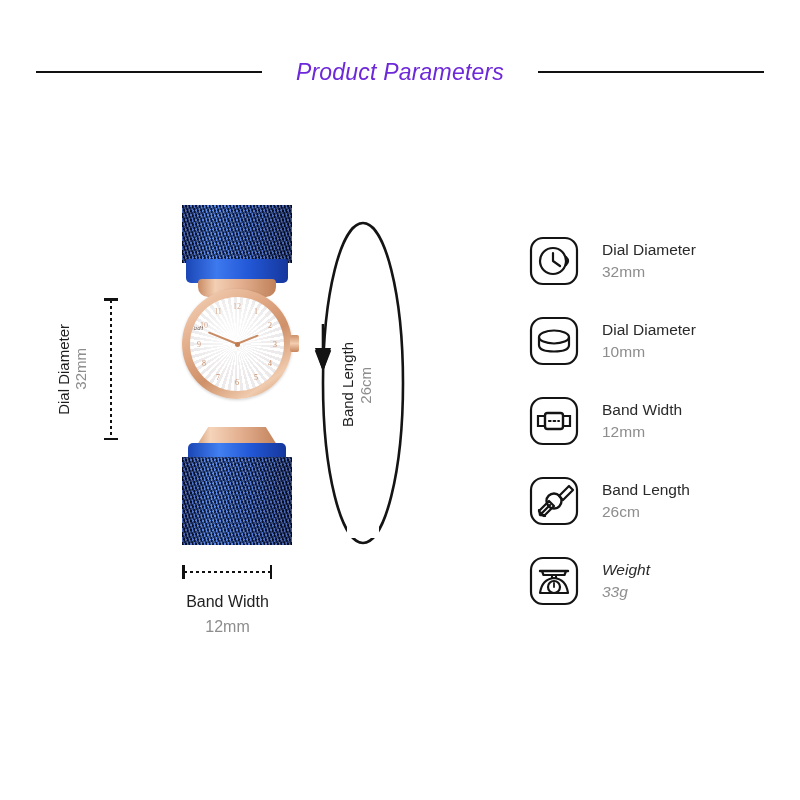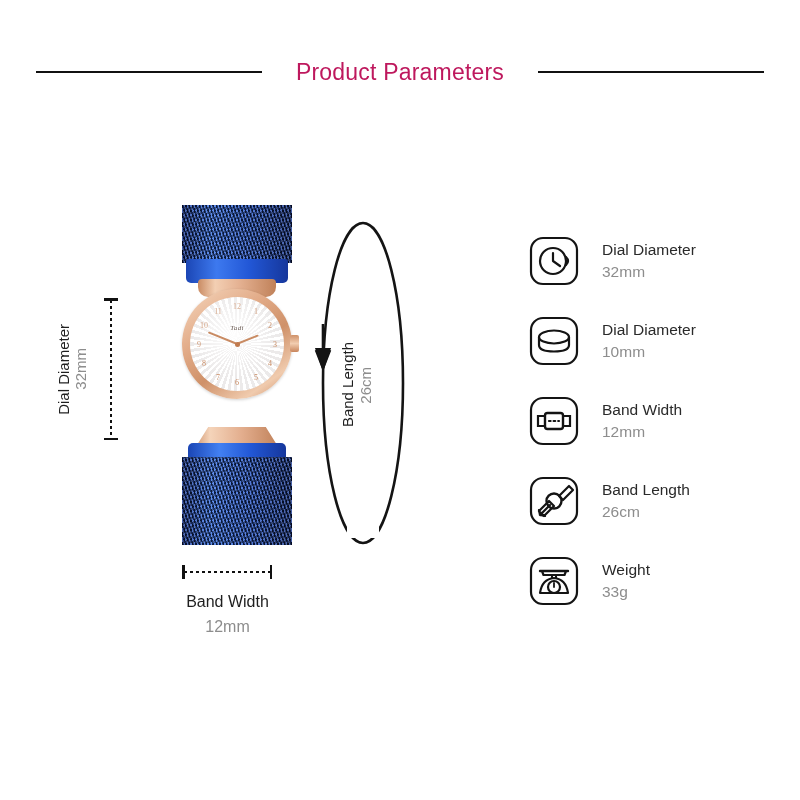--- a/index.html
+++ b/index.html
@@ -14,22 +14,22 @@
 
   
   .header {
     position: absolute; top: 52px; left: 0; width: 800px; height: 40px;
     display: flex; align-items: center; justify-content: center;
   }
   .rule { height: 2px; background: #111; flex: 0 0 auto; }
   .rule-left  { width: 226px; }
   .rule-right { width: 226px; }
   .title {
-    font-size: 23px; color: #be185d; letter-spacing: .2px;
-    padding: 0 34px; white-space: nowrap; line-height: 1;
+    font-size: 23px; color: #6d28d9; letter-spacing: .2px;
+    padding: 0 34px; white-space: nowrap; line-height: 1; font-style: italic;
   }
 
   
   .illus { position: absolute; left: 0; top: 180px; width: 500px; height: 480px; }
 
   
   .dim-vert { position: absolute; left: 104px; top: 118px; width: 14px; height: 142px; }
   .dim-vert .cap {
     position: absolute; left: 0; width: 14px; height: 2.5px; background: #111;
   }
@@ -143,40 +143,40 @@
     background: radial-gradient(circle at 46% 40%, rgba(255,255,255,.92) 0%, rgba(255,255,255,0) 55%);
   }
   .numerals { position: absolute; inset: 0; }
   .numerals span {
     position: absolute; left: 50%; top: 50%; width: 16px; height: 16px;
     margin: -8px 0 0 -8px; font-size: 8px; color: #c98b63;
     display: flex; align-items: center; justify-content: center;
     font-family: "Liberation Serif", serif;
   }
   .brand {
-    position: absolute; left: 0; right: 0; top: 27px; text-align: center;
+    position: absolute; left: 0; right: 0; top: 27px; text-align: left;
     font-size: 7px; color: #6a5a52; font-family: "Liberation Serif", serif;
     font-style: italic; letter-spacing: .3px; z-index: 3;
   }
   .hand {
     position: absolute; left: 50%; top: 50%; background: #c98b63;
     transform-origin: 50% 100%; border-radius: 1px; z-index: 2;
   }
   .hand.hour { width: 2.2px; height: 23px; margin-left: -1.1px; margin-top: -23px; transform: rotate(68deg); }
   .hand.min  { width: 1.8px; height: 31px; margin-left: -.9px; margin-top: -31px; transform: rotate(292deg); }
   .pin {
     position: absolute; left: 50%; top: 50%; width: 5px; height: 5px;
     margin: -2.5px 0 0 -2.5px; border-radius: 50%;
     background: #c07a4e; z-index: 3;
   }
 
   
   .specs { position: absolute; left: 528px; top: 232px; width: 260px; }
   .spec-row { display: flex; align-items: center; height: 58px; margin-bottom: 22px; }
-  .spec-row:last-child { margin-bottom: 0; }
+  .spec-row:last-child { margin-bottom: 0; font-style: italic; }
   .spec-icon { flex: 0 0 52px; width: 52px; height: 52px; }
   .spec-text { margin-left: 22px; }
   .spec-name { font-size: 15.5px; color: #2a2a2a; line-height: 1.45; }
   .spec-val  { font-size: 15.5px; color: #8d8d8d; line-height: 1.45; }
 
   
   .footer {
     position: absolute; left: 0; top: 712px; width: 800px; text-align: center;
     font-size: 14.5px; color: #6f6f6f;
   }

